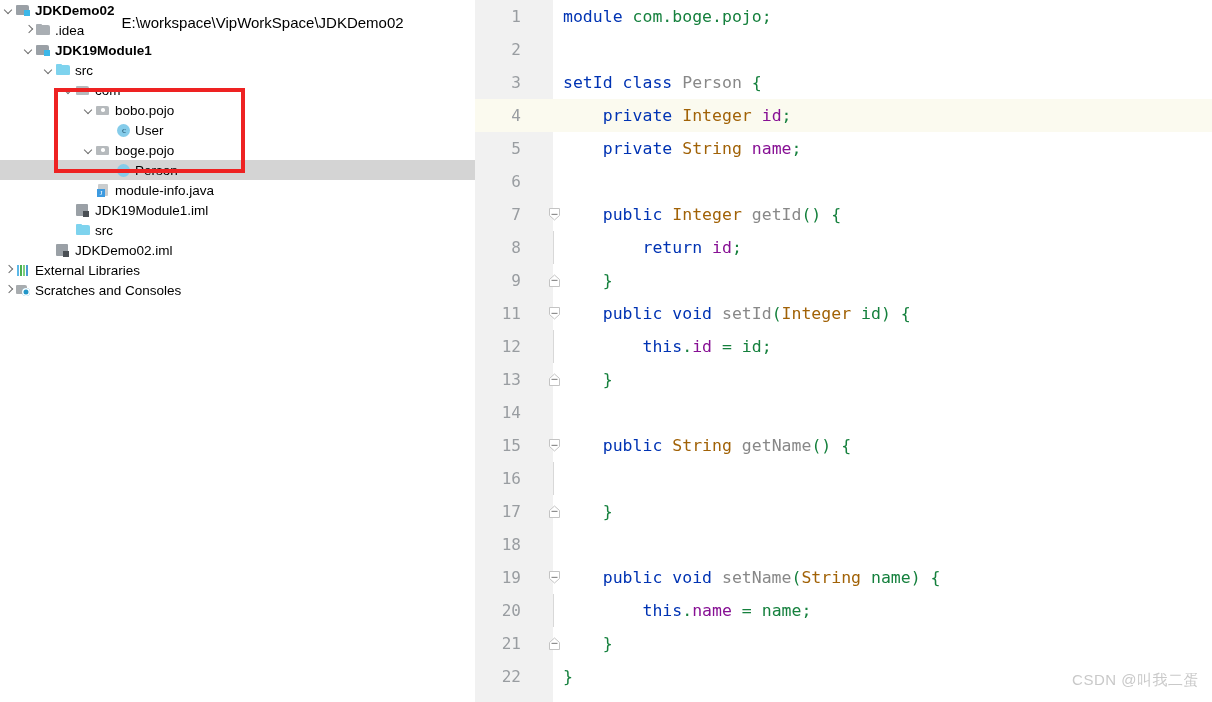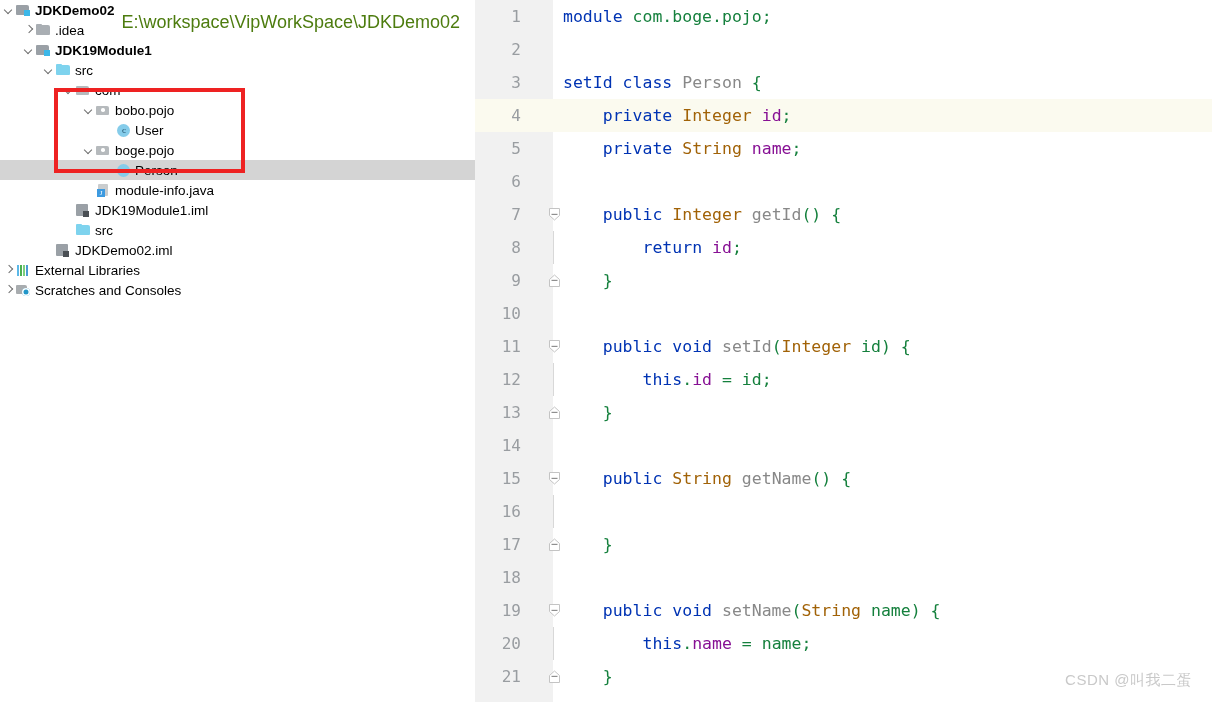--- a/index.html
+++ b/index.html
@@ -212,23 +212,23 @@
     position: absolute; left: 7px; top: 5px;
     width: 8px; height: 8px;
     background: #2196c9;
     border-radius: 50%;
     box-shadow: inset 0 0 0 1.5px #ffffff;
   }
 
   .tree-label { color: #000000; }
   .tree-label.bold { font-weight: bold; }
   .tree-path {
-    color: #4d7c0f;
+    color: #000000;
     margin-left: 7px;
-    font-size: 18px;
+    font-size: 15px;
     margin-top: 25px;
   }
 
   
   #red-box {
     position: absolute;
     left: 54px; top: 88px;
     width: 191px; height: 85px;
     border: 4px solid #ee2222;
     box-sizing: border-box;
@@ -287,21 +287,21 @@
   
   .kw   { color: #0033b3; }
   .type { color: #a16207; }
   .meth { color: #888888; }
   .fld  { color: #871094; }
   .plain{ color: #15803d; }
 
   
   #watermark {
     position: absolute;
-    right: 20px; bottom: 12px;
+    right: 13px; bottom: 12px;
     font-size: 15px;
     color: #c9c9c9;
     font-family: "Liberation Sans", sans-serif;
     letter-spacing: 0.5px;
   }
 </style>
 </head>
 <body>
 
 <div id="root">
@@ -429,21 +429,20 @@
         <div class="code-line"><span class="lineno">6</span><span class="codetext"></span></div>
         <div class="code-line"><span class="lineno">7</span><span class="fold open"><svg width="15" height="15" viewBox="0 0 15 15">
               <path d="M2.5 1.5 h10 v7 l-5 4.5 l-5 -4.5 z" fill="#ffffff" stroke="#c4c4c4" stroke-width="1"></path>
               <rect x="4.5" y="6.8" width="6" height="1.2" fill="#8f8f8f"></rect>
             </svg></span><span class="codetext"><span class="kw">    public </span><span class="type">Integer </span><span class="meth">getId</span><span class="plain">() {</span></span></div>
         <div class="code-line"><span class="lineno">8</span><span class="guide"></span><span class="codetext"><span class="kw">        return </span><span class="fld">id</span><span class="plain">;</span></span></div>
         <div class="code-line"><span class="lineno">9</span><span class="fold close"><svg width="15" height="15" viewBox="0 0 15 15">
               <path d="M2.5 13.5 h10 v-7 l-5 -4.5 l-5 4.5 z" fill="#ffffff" stroke="#c4c4c4" stroke-width="1"></path>
               <rect x="4.5" y="6.8" width="6" height="1.2" fill="#8f8f8f"></rect>
             </svg></span><span class="codetext"><span class="plain">    }</span></span></div>
-        <div class="code-line"><span class="lineno">10</span><span class="codetext"></span></div>
         <div class="code-line"><span class="lineno">11</span><span class="fold open"><svg width="15" height="15" viewBox="0 0 15 15">
               <path d="M2.5 1.5 h10 v7 l-5 4.5 l-5 -4.5 z" fill="#ffffff" stroke="#c4c4c4" stroke-width="1"></path>
               <rect x="4.5" y="6.8" width="6" height="1.2" fill="#8f8f8f"></rect>
             </svg></span><span class="codetext"><span class="kw">    public void </span><span class="meth">setId</span><span class="plain">(</span><span class="type">Integer </span><span class="plain">id</span><span class="plain">) {</span></span></div>
         <div class="code-line"><span class="lineno">12</span><span class="guide"></span><span class="codetext"><span class="kw">        this</span><span class="plain">.</span><span class="fld">id</span><span class="plain"> = id;</span></span></div>
         <div class="code-line"><span class="lineno">13</span><span class="fold close"><svg width="15" height="15" viewBox="0 0 15 15">
               <path d="M2.5 13.5 h10 v-7 l-5 -4.5 l-5 4.5 z" fill="#ffffff" stroke="#c4c4c4" stroke-width="1"></path>
               <rect x="4.5" y="6.8" width="6" height="1.2" fill="#8f8f8f"></rect>
             </svg></span><span class="codetext"><span class="plain">    }</span></span></div>
         <div class="code-line"><span class="lineno">14</span><span class="codetext"></span></div>

